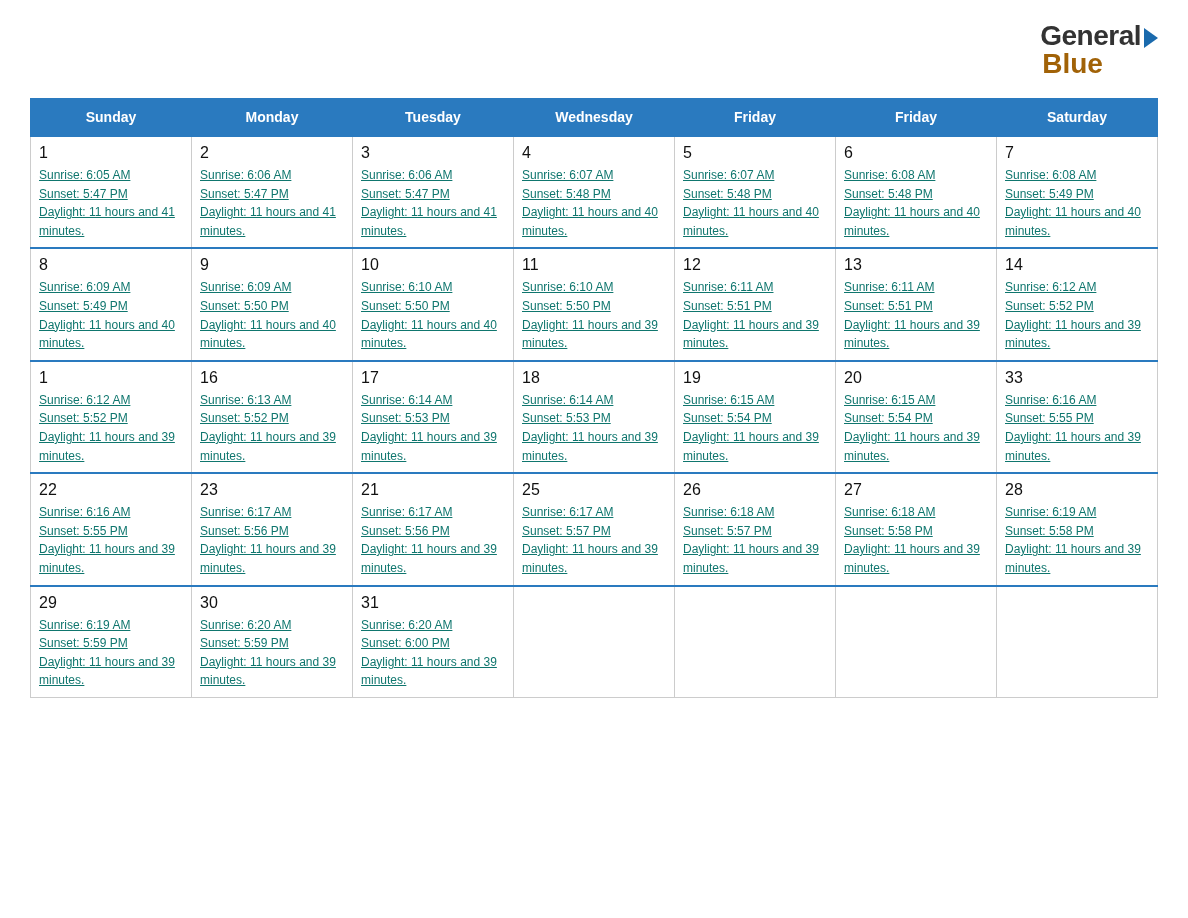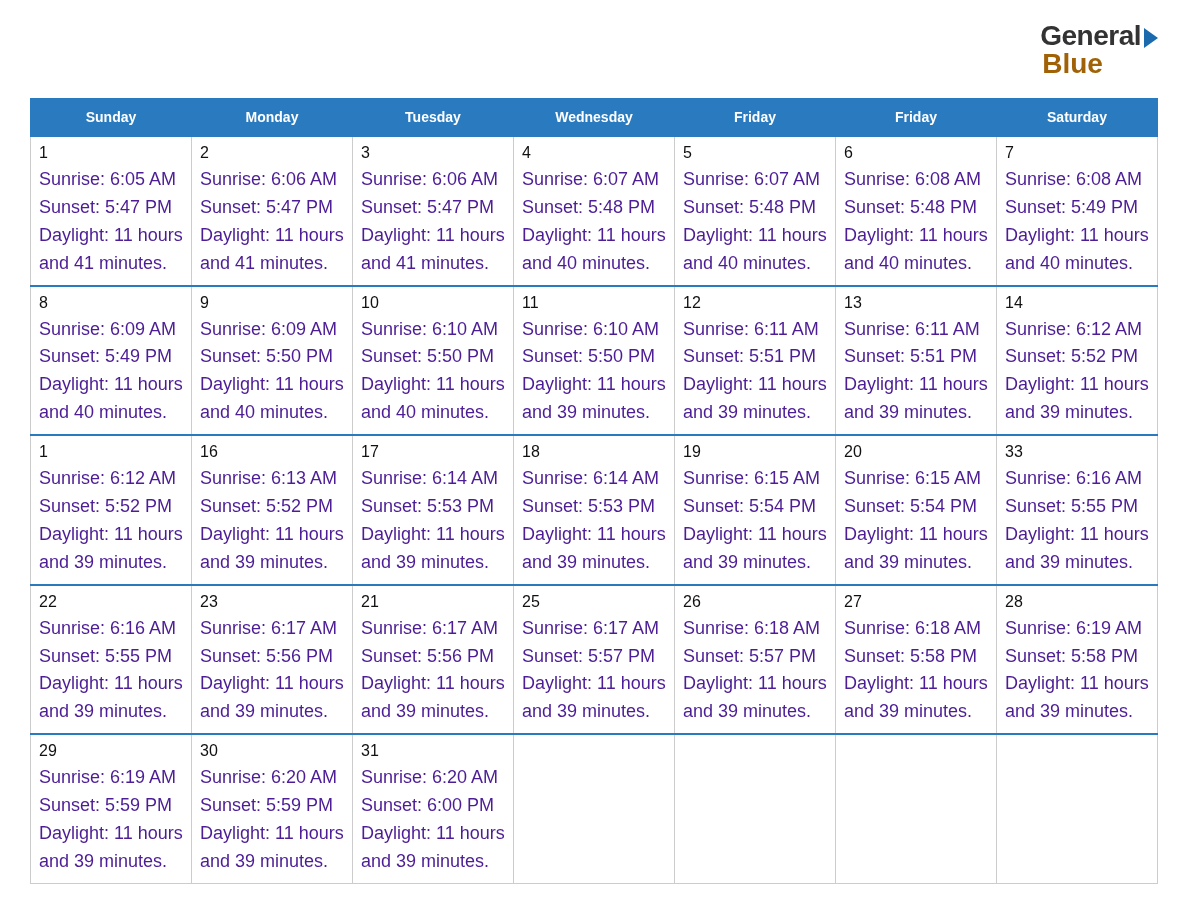--- a/index.html
+++ b/index.html
@@ -84,23 +84,24 @@
       color: #222;
       min-height: 110px;
     }
     .day-number {
       font-size: 16px;
       font-weight: normal;
       color: #111;
       margin-bottom: 4px;
     }
     .day-info {
-      font-size: 18px;
+      font-size: 12px;
       line-height: 1.55;
-      color: #4c1d95;
+      color: #0f766e;
+      text-decoration: underline;
     }
     .week-row td {
       border-top: 2px solid #2a7abf;
     }
     .empty-cell {
       background: #fff;
     }
   </style>
 </head>
 <body>

